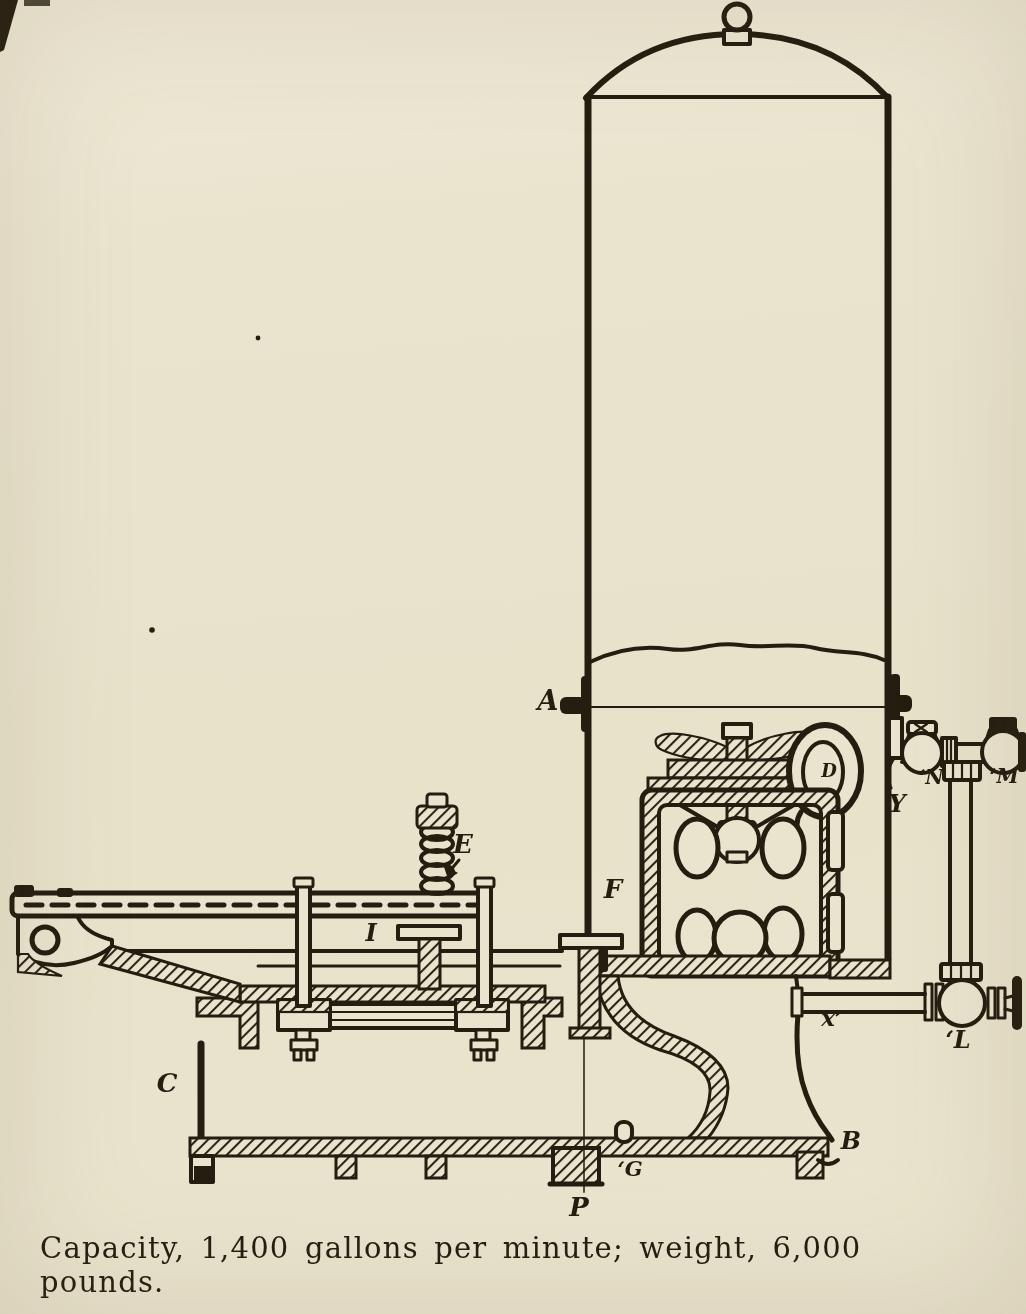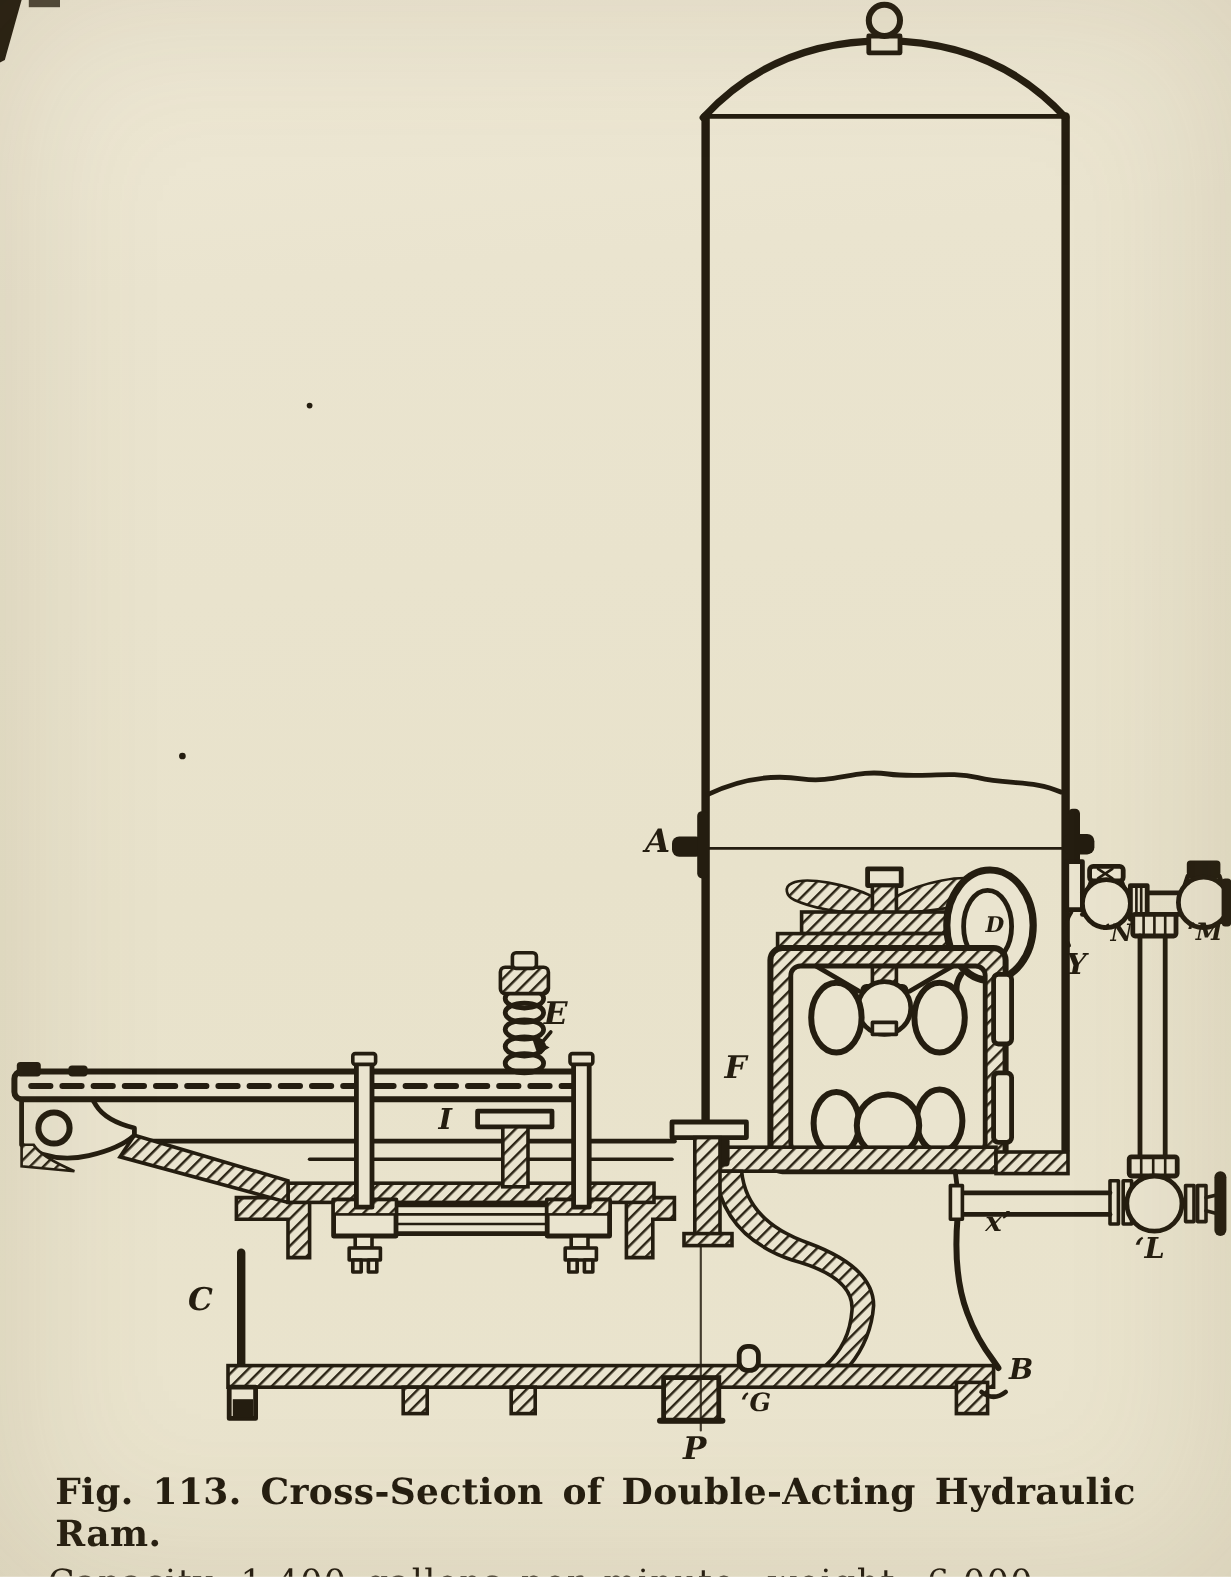--- a/index.html
+++ b/index.html
@@ -228,17 +228,16 @@
     <path class="if" d="M0,0 L18,0 L4,50 L0,52 Z"></path>
     <rect class="if" x="24" y="0" width="26" height="6" opacity=".8"></rect>
     <circle class="if" cx="258" cy="338" r="2.4"></circle>
     <circle class="if" cx="152" cy="630" r="2.8"></circle>
     <rect class="if" x="36" y="1244" width="9" height="15" rx="4"></rect>
   </g>
 </svg>
 </div>
 
 <div class="caption">
-  <div class="l1">Fig. 113. Cross-Section of Double-Acting Hydraulic Ram.</div>
   <div class="l2">Capacity, 1,400 gallons per minute; weight, 6,000 pounds.</div>
 </div>
 
 <div class="vignette"></div>
 
 </body></html>

